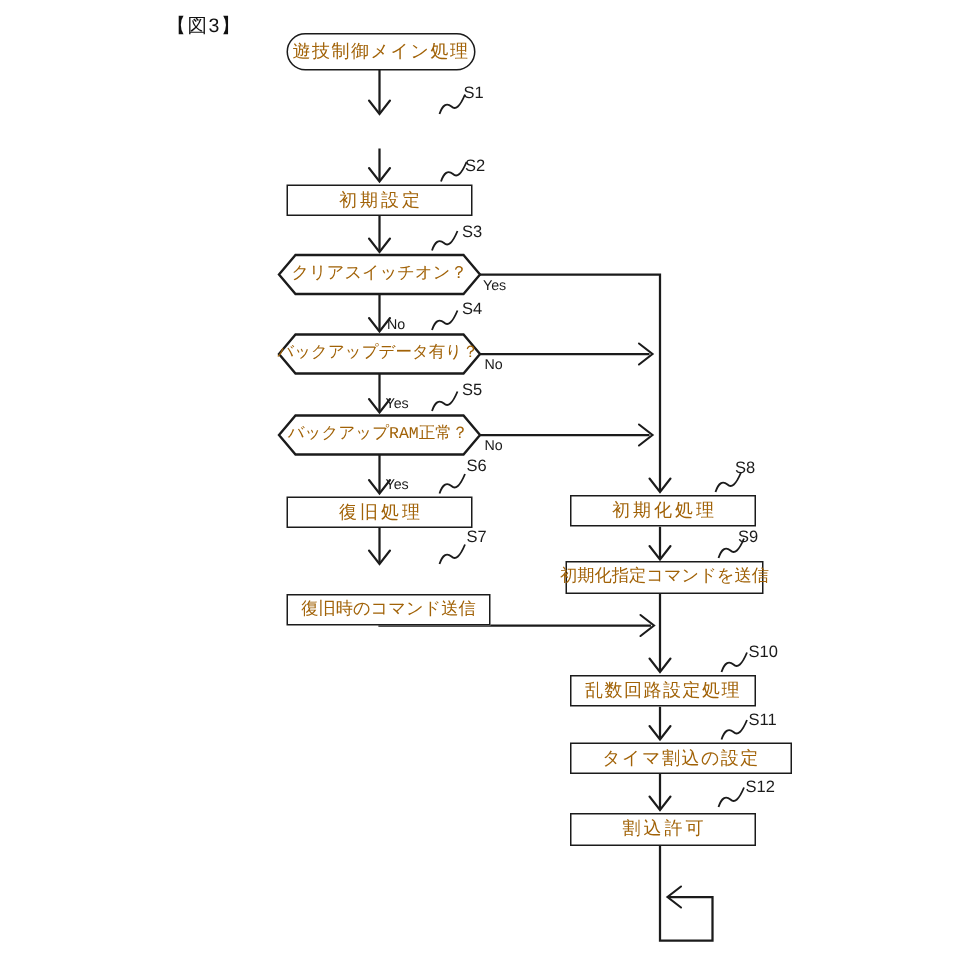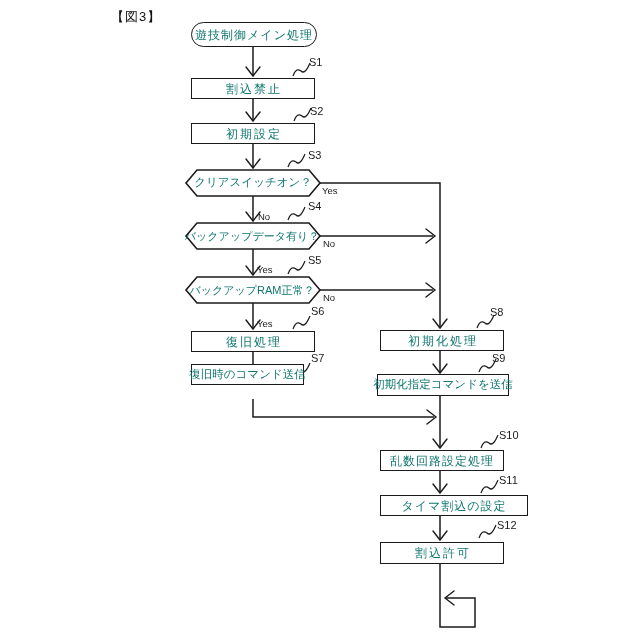--- a/index.html
+++ b/index.html
@@ -7,22 +7,23 @@
     position:relative;width:640px;height:640px;background:#ffffff;overflow:hidden;
     font-family:"Liberation Sans","DejaVu Sans",sans-serif;color:#1b1b1b;
   }
   .figure svg{position:absolute;left:0;top:0;}
   .ln{fill:none;stroke:#1b1b1b;stroke-width:1.5;}
   .ah{fill:none;stroke:#1b1b1b;stroke-width:1.4;stroke-linecap:round;}
   .ld{fill:none;stroke:#1b1b1b;stroke-width:1.2;}
   .hx{fill:#ffffff;stroke:#1b1b1b;stroke-width:1.6;}
   .node{
     position:absolute;display:flex;align-items:center;justify-content:center;
-    box-sizing:border-box;font-size:12px;white-space:nowrap;color:#0f766e;
+    box-sizing:border-box;font-size:12px;white-space:nowrap;color:#a16207;
     line-height:1;
+    font-family:Liberation Mono, monospace;
   }
   .box{border:1.6px solid #1b1b1b;background:#ffffff;}
   .oval{border:1.6px solid #1b1b1b;background:#ffffff;border-radius:13px;}
   .sp2{letter-spacing:2px;text-indent:2px;}
   .sp1{letter-spacing:1px;}
   .f115{font-size:11.5px;}
   .f11{font-size:11px;}
   .step{position:absolute;font-size:11px;color:#1b1b1b;line-height:1;}
   .yn{position:absolute;font-size:9.5px;color:#1b1b1b;line-height:1;margin-top:15px;}
   .title{position:absolute;left:111px;top:8px;font-size:13px;letter-spacing:1px;color:#111;}
@@ -82,24 +83,23 @@
     <path class="ld" d="M293 376 q 3 -9 8 -5 q 4 4 9 -8"></path>
     <path class="ld" d="M477 328 q 3 -9 8 -5 q 4 4 9 -8"></path>
     <path class="ld" d="M479 372 q 3 -9 8 -5 q 4 4 9 -8"></path>
     <path class="ld" d="M481 448 q 3 -9 8 -5 q 4 4 9 -8"></path>
     <path class="ld" d="M481 493 q 3 -9 8 -5 q 4 4 9 -8"></path>
     <path class="ld" d="M479 538 q 3 -9 8 -5 q 4 4 9 -8"></path>
   </svg>
 
   <div class="node oval sp1" style="left:191px;top:22px;width:126px;height:25px">遊技制御メイン処理</div>
 
-  <div class="node box sp2" style="left:191px;top:78px;width:124px;height:21px">割込禁止</div>
   <div class="node box sp2" style="left:191px;top:331px;width:124px;height:21px">復旧処理</div>
   <div class="node box sp2" style="left:191px;top:123px;width:124px;height:21px">初期設定</div>
-  <div class="node box f115" style="left:191px;top:364px;width:113px;height:21px">復旧時のコマンド送信</div>
+  <div class="node box f115" style="left:191px;top:396px;width:136px;height:21px">復旧時のコマンド送信</div>
   <div class="node box sp2" style="left:380px;top:330px;width:124px;height:21px">初期化処理</div>
   <div class="node box f115" style="left:377px;top:374px;width:132px;height:22px">初期化指定コマンドを送信</div>
   <div class="node box sp1" style="left:380px;top:450px;width:124px;height:21px">乱数回路設定処理</div>
   <div class="node box sp1" style="left:380px;top:495px;width:148px;height:21px">タイマ割込の設定</div>
   <div class="node box sp2" style="left:380px;top:542px;width:124px;height:22px">割込許可</div>
 
   <div class="node f11" style="left:188px;top:223px;width:128px;height:26px">バックアップデータ有り？</div>
   <div class="node f115" style="left:190px;top:170px;width:126px;height:26px">クリアスイッチオン？</div>
   <div class="node f11" style="left:188px;top:277px;width:128px;height:26px">バックアップRAM正常？</div>
 

